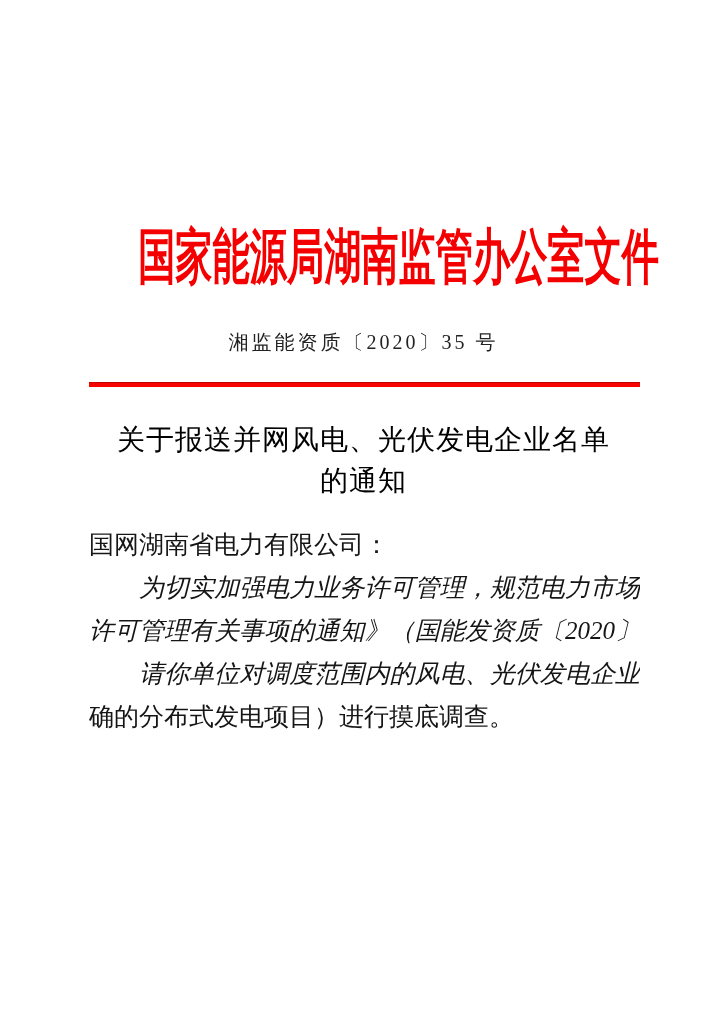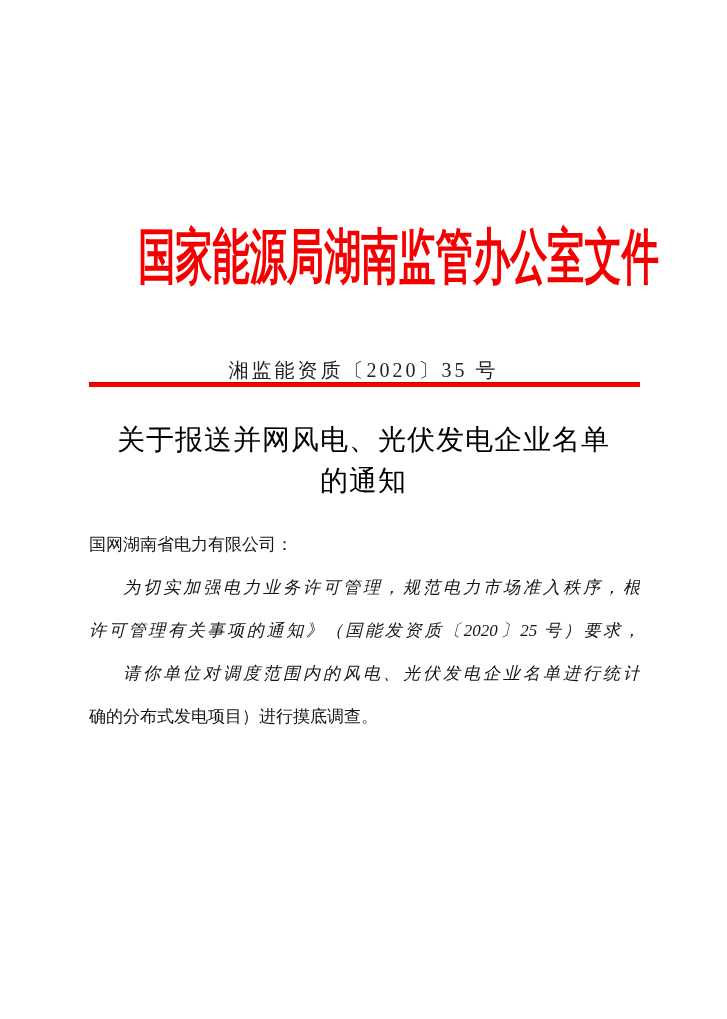--- a/index.html
+++ b/index.html
@@ -25,21 +25,21 @@
     line-height: 72px;
     font-weight: bold;
     color: #f40000;
     white-space: nowrap;
     transform: scaleX(0.62);
     transform-origin: 50% 50%;
   }
   
   .doc-number {
     position: absolute;
-    top: 356px;
+    top: 328px;
     left: 0;
     width: 100%;
     text-align: center;
     font-size: 20px;
     line-height: 28px;
     letter-spacing: 3px;
     color: #222222;
   }
   
   .red-rule {
@@ -63,21 +63,21 @@
     font-weight: normal;
     color: #000000;
     letter-spacing: 1px;
   }
   
   .doc-body {
     position: absolute;
     top: 523px;
     left: 89px;
     width: 551px;
-    font-size: 17px;
+    font-size: 25px;
     color: #151515;
   }
   .doc-body .line {
     height: 43px;
     line-height: 43px;
     overflow: hidden;
   }
   .doc-body .line.fill {
     text-align: justify;
     text-align-last: justify;

